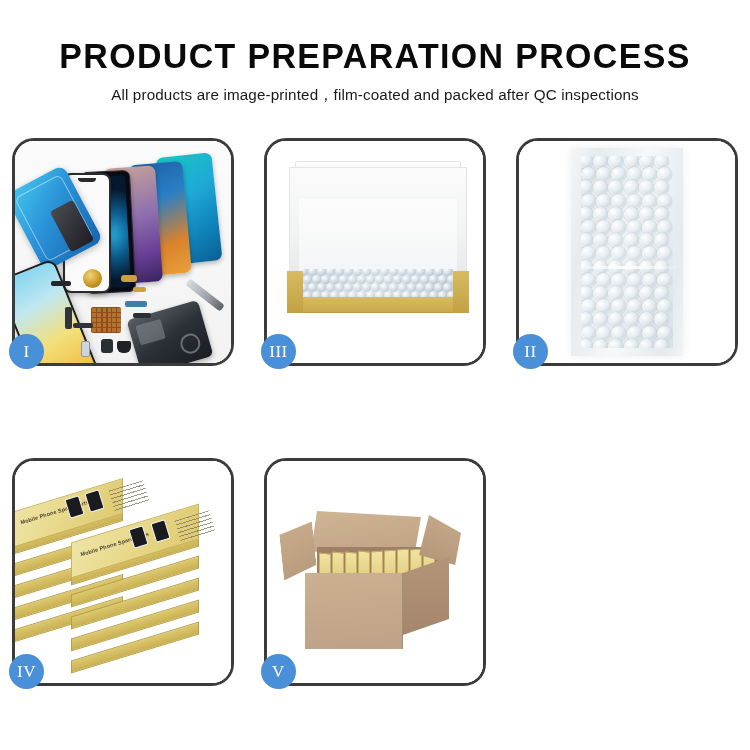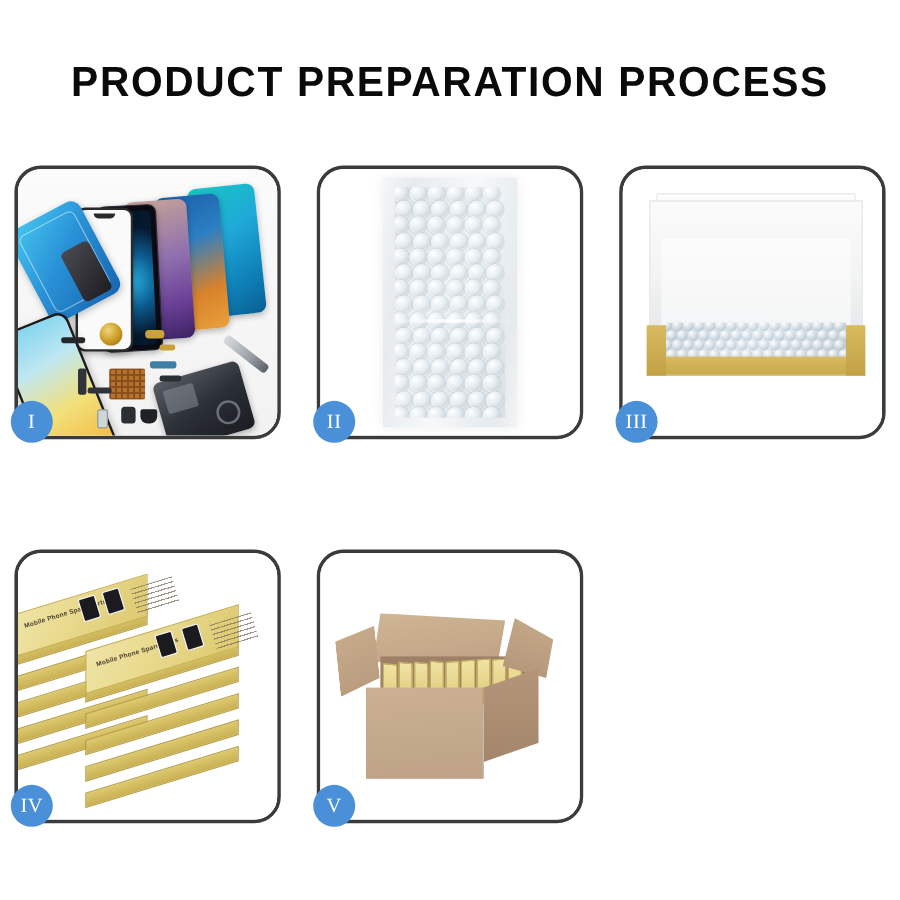--- a/index.html
+++ b/index.html
@@ -5,21 +5,21 @@
   * { box-sizing: border-box; margin: 0; padding: 0; }
   html, body {
     width: 750px; height: 750px;
     background: #ffffff;
     font-family: "Liberation Sans", sans-serif;
     overflow: hidden;
   }
   .page { position: relative; width: 750px; height: 750px; background: #fff; }
 
   
-  .header { position: absolute; left: 0; top: 0; width: 750px; text-align: center; margin-top: 13px; }
+  .header { position: absolute; left: 0; top: 0; width: 750px; text-align: center; }
   .title {
     margin-top: 36px;
     font-size: 35px;
     font-weight: 700;
     letter-spacing: 1.4px;
     color: #0a0a0a;
     font-family: "Liberation Sans", sans-serif;
     transform: scaleX(0.97);
     white-space: nowrap;
   }
@@ -238,20 +238,21 @@
   .c6-bg { position:absolute; left:24px; top:28px; width:176px; height:28px;
       background:linear-gradient(180deg,#f3f3f3,#fbfbfb); }
 </style>
 </head>
 <body>
 
 <div class="page">
 
   <div class="header">
     <div class="title">PRODUCT PREPARATION PROCESS</div>
+    <div class="subtitle">All products are image-printed，film-coated and packed after QC inspections</div>
   </div>
 
   <div class="grid">
 
     <div class="panel">
       <div class="panel-inner">
         <div class="scene1">
           <div class="ph p5"></div>
           <div class="ph p4"></div>
           <div class="ph p3"></div>
@@ -271,20 +272,104 @@
           <div class="part pe"></div>
           <div class="part pf"></div>
           <div class="part pg"></div>
           <div class="part ph2"></div>
           <div class="part pi"></div>
           <div class="part pj"></div>
 
         </div>
       </div>
       <div class="badge">I</div>
+    </div>
+
+    <div class="panel">
+      <div class="panel-inner">
+        <div class="scene3">
+          <div class="b3-lidtop"></div>
+          <div class="b3-lid"></div>
+          <div class="b3-foam"></div>
+          <div class="b3-base"></div>
+          <div class="b3-bubbles" id="b3-bubble-field">
+              <div class="b3-bub" style="left: -4px; top: -2px;"></div>
+              <div class="b3-bub" style="left: 5px; top: -2px;"></div>
+              <div class="b3-bub" style="left: 14px; top: -2px;"></div>
+              <div class="b3-bub" style="left: 23px; top: -2px;"></div>
+              <div class="b3-bub" style="left: 32px; top: -2px;"></div>
+              <div class="b3-bub" style="left: 41px; top: -2px;"></div>
+              <div class="b3-bub" style="left: 50px; top: -2px;"></div>
+              <div class="b3-bub" style="left: 59px; top: -2px;"></div>
+              <div class="b3-bub" style="left: 68px; top: -2px;"></div>
+              <div class="b3-bub" style="left: 77px; top: -2px;"></div>
+              <div class="b3-bub" style="left: 86px; top: -2px;"></div>
+              <div class="b3-bub" style="left: 95px; top: -2px;"></div>
+              <div class="b3-bub" style="left: 104px; top: -2px;"></div>
+              <div class="b3-bub" style="left: 113px; top: -2px;"></div>
+              <div class="b3-bub" style="left: 122px; top: -2px;"></div>
+              <div class="b3-bub" style="left: 131px; top: -2px;"></div>
+              <div class="b3-bub" style="left: 140px; top: -2px;"></div>
+              <div class="b3-bub" style="left: 0px; top: 6px;"></div>
+              <div class="b3-bub" style="left: 9px; top: 6px;"></div>
+              <div class="b3-bub" style="left: 18px; top: 6px;"></div>
+              <div class="b3-bub" style="left: 27px; top: 6px;"></div>
+              <div class="b3-bub" style="left: 36px; top: 6px;"></div>
+              <div class="b3-bub" style="left: 45px; top: 6px;"></div>
+              <div class="b3-bub" style="left: 54px; top: 6px;"></div>
+              <div class="b3-bub" style="left: 63px; top: 6px;"></div>
+              <div class="b3-bub" style="left: 72px; top: 6px;"></div>
+              <div class="b3-bub" style="left: 81px; top: 6px;"></div>
+              <div class="b3-bub" style="left: 90px; top: 6px;"></div>
+              <div class="b3-bub" style="left: 99px; top: 6px;"></div>
+              <div class="b3-bub" style="left: 108px; top: 6px;"></div>
+              <div class="b3-bub" style="left: 117px; top: 6px;"></div>
+              <div class="b3-bub" style="left: 126px; top: 6px;"></div>
+              <div class="b3-bub" style="left: 135px; top: 6px;"></div>
+              <div class="b3-bub" style="left: 144px; top: 6px;"></div>
+              <div class="b3-bub" style="left: -4px; top: 14px;"></div>
+              <div class="b3-bub" style="left: 5px; top: 14px;"></div>
+              <div class="b3-bub" style="left: 14px; top: 14px;"></div>
+              <div class="b3-bub" style="left: 23px; top: 14px;"></div>
+              <div class="b3-bub" style="left: 32px; top: 14px;"></div>
+              <div class="b3-bub" style="left: 41px; top: 14px;"></div>
+              <div class="b3-bub" style="left: 50px; top: 14px;"></div>
+              <div class="b3-bub" style="left: 59px; top: 14px;"></div>
+              <div class="b3-bub" style="left: 68px; top: 14px;"></div>
+              <div class="b3-bub" style="left: 77px; top: 14px;"></div>
+              <div class="b3-bub" style="left: 86px; top: 14px;"></div>
+              <div class="b3-bub" style="left: 95px; top: 14px;"></div>
+              <div class="b3-bub" style="left: 104px; top: 14px;"></div>
+              <div class="b3-bub" style="left: 113px; top: 14px;"></div>
+              <div class="b3-bub" style="left: 122px; top: 14px;"></div>
+              <div class="b3-bub" style="left: 131px; top: 14px;"></div>
+              <div class="b3-bub" style="left: 140px; top: 14px;"></div>
+              <div class="b3-bub" style="left: 0px; top: 22px;"></div>
+              <div class="b3-bub" style="left: 9px; top: 22px;"></div>
+              <div class="b3-bub" style="left: 18px; top: 22px;"></div>
+              <div class="b3-bub" style="left: 27px; top: 22px;"></div>
+              <div class="b3-bub" style="left: 36px; top: 22px;"></div>
+              <div class="b3-bub" style="left: 45px; top: 22px;"></div>
+              <div class="b3-bub" style="left: 54px; top: 22px;"></div>
+              <div class="b3-bub" style="left: 63px; top: 22px;"></div>
+              <div class="b3-bub" style="left: 72px; top: 22px;"></div>
+              <div class="b3-bub" style="left: 81px; top: 22px;"></div>
+              <div class="b3-bub" style="left: 90px; top: 22px;"></div>
+              <div class="b3-bub" style="left: 99px; top: 22px;"></div>
+              <div class="b3-bub" style="left: 108px; top: 22px;"></div>
+              <div class="b3-bub" style="left: 117px; top: 22px;"></div>
+              <div class="b3-bub" style="left: 126px; top: 22px;"></div>
+              <div class="b3-bub" style="left: 135px; top: 22px;"></div>
+              <div class="b3-bub" style="left: 144px; top: 22px;"></div>
+            </div>
+          <div class="b3-inner-left"></div>
+          <div class="b3-inner-right"></div>
+        </div>
+      </div>
+      <div class="badge">III</div>
     </div>
 
     <div class="panel">
       <div class="panel-inner">
         <div class="scene2">
           <div class="bagwrap">
             <div class="bubbles" id="bubble-field">
                 <div class="bub" style="left: -3px; top: -2px;"></div>
                 <div class="bub" style="left: 12.2px; top: -2px;"></div>
                 <div class="bub" style="left: 27.4px; top: -2px;"></div>
@@ -378,104 +463,20 @@
               </div>
             <div class="seam"></div>
           </div>
         </div>
       </div>
       <div class="badge">II</div>
     </div>
 
     <div class="panel">
       <div class="panel-inner">
-        <div class="scene3">
-          <div class="b3-lidtop"></div>
-          <div class="b3-lid"></div>
-          <div class="b3-foam"></div>
-          <div class="b3-base"></div>
-          <div class="b3-bubbles" id="b3-bubble-field">
-              <div class="b3-bub" style="left: -4px; top: -2px;"></div>
-              <div class="b3-bub" style="left: 5px; top: -2px;"></div>
-              <div class="b3-bub" style="left: 14px; top: -2px;"></div>
-              <div class="b3-bub" style="left: 23px; top: -2px;"></div>
-              <div class="b3-bub" style="left: 32px; top: -2px;"></div>
-              <div class="b3-bub" style="left: 41px; top: -2px;"></div>
-              <div class="b3-bub" style="left: 50px; top: -2px;"></div>
-              <div class="b3-bub" style="left: 59px; top: -2px;"></div>
-              <div class="b3-bub" style="left: 68px; top: -2px;"></div>
-              <div class="b3-bub" style="left: 77px; top: -2px;"></div>
-              <div class="b3-bub" style="left: 86px; top: -2px;"></div>
-              <div class="b3-bub" style="left: 95px; top: -2px;"></div>
-              <div class="b3-bub" style="left: 104px; top: -2px;"></div>
-              <div class="b3-bub" style="left: 113px; top: -2px;"></div>
-              <div class="b3-bub" style="left: 122px; top: -2px;"></div>
-              <div class="b3-bub" style="left: 131px; top: -2px;"></div>
-              <div class="b3-bub" style="left: 140px; top: -2px;"></div>
-              <div class="b3-bub" style="left: 0px; top: 6px;"></div>
-              <div class="b3-bub" style="left: 9px; top: 6px;"></div>
-              <div class="b3-bub" style="left: 18px; top: 6px;"></div>
-              <div class="b3-bub" style="left: 27px; top: 6px;"></div>
-              <div class="b3-bub" style="left: 36px; top: 6px;"></div>
-              <div class="b3-bub" style="left: 45px; top: 6px;"></div>
-              <div class="b3-bub" style="left: 54px; top: 6px;"></div>
-              <div class="b3-bub" style="left: 63px; top: 6px;"></div>
-              <div class="b3-bub" style="left: 72px; top: 6px;"></div>
-              <div class="b3-bub" style="left: 81px; top: 6px;"></div>
-              <div class="b3-bub" style="left: 90px; top: 6px;"></div>
-              <div class="b3-bub" style="left: 99px; top: 6px;"></div>
-              <div class="b3-bub" style="left: 108px; top: 6px;"></div>
-              <div class="b3-bub" style="left: 117px; top: 6px;"></div>
-              <div class="b3-bub" style="left: 126px; top: 6px;"></div>
-              <div class="b3-bub" style="left: 135px; top: 6px;"></div>
-              <div class="b3-bub" style="left: 144px; top: 6px;"></div>
-              <div class="b3-bub" style="left: -4px; top: 14px;"></div>
-              <div class="b3-bub" style="left: 5px; top: 14px;"></div>
-              <div class="b3-bub" style="left: 14px; top: 14px;"></div>
-              <div class="b3-bub" style="left: 23px; top: 14px;"></div>
-              <div class="b3-bub" style="left: 32px; top: 14px;"></div>
-              <div class="b3-bub" style="left: 41px; top: 14px;"></div>
-              <div class="b3-bub" style="left: 50px; top: 14px;"></div>
-              <div class="b3-bub" style="left: 59px; top: 14px;"></div>
-              <div class="b3-bub" style="left: 68px; top: 14px;"></div>
-              <div class="b3-bub" style="left: 77px; top: 14px;"></div>
-              <div class="b3-bub" style="left: 86px; top: 14px;"></div>
-              <div class="b3-bub" style="left: 95px; top: 14px;"></div>
-              <div class="b3-bub" style="left: 104px; top: 14px;"></div>
-              <div class="b3-bub" style="left: 113px; top: 14px;"></div>
-              <div class="b3-bub" style="left: 122px; top: 14px;"></div>
-              <div class="b3-bub" style="left: 131px; top: 14px;"></div>
-              <div class="b3-bub" style="left: 140px; top: 14px;"></div>
-              <div class="b3-bub" style="left: 0px; top: 22px;"></div>
-              <div class="b3-bub" style="left: 9px; top: 22px;"></div>
-              <div class="b3-bub" style="left: 18px; top: 22px;"></div>
-              <div class="b3-bub" style="left: 27px; top: 22px;"></div>
-              <div class="b3-bub" style="left: 36px; top: 22px;"></div>
-              <div class="b3-bub" style="left: 45px; top: 22px;"></div>
-              <div class="b3-bub" style="left: 54px; top: 22px;"></div>
-              <div class="b3-bub" style="left: 63px; top: 22px;"></div>
-              <div class="b3-bub" style="left: 72px; top: 22px;"></div>
-              <div class="b3-bub" style="left: 81px; top: 22px;"></div>
-              <div class="b3-bub" style="left: 90px; top: 22px;"></div>
-              <div class="b3-bub" style="left: 99px; top: 22px;"></div>
-              <div class="b3-bub" style="left: 108px; top: 22px;"></div>
-              <div class="b3-bub" style="left: 117px; top: 22px;"></div>
-              <div class="b3-bub" style="left: 126px; top: 22px;"></div>
-              <div class="b3-bub" style="left: 135px; top: 22px;"></div>
-              <div class="b3-bub" style="left: 144px; top: 22px;"></div>
-            </div>
-          <div class="b3-inner-left"></div>
-          <div class="b3-inner-right"></div>
-        </div>
-      </div>
-      <div class="badge">III</div>
-    </div>
-
-    <div class="panel">
-      <div class="panel-inner">
         <div class="scene4" id="box-stack-scene">
             <div class="boxside" style="left: -4px; top: 64px; width: 112px;"></div>
             <div class="boxside" style="left: -4px; top: 86px; width: 112px;"></div>
             <div class="boxside" style="left: -4px; top: 108px; width: 112px;"></div>
             <div class="boxside" style="left: -4px; top: 130px; width: 112px;"></div>
             <div class="boxside" style="left: -4px; top: 152px; width: 112px;"></div>
             <div class="boxlid" style="left: -4px; top: 34px; width: 112px;"></div>
             <div class="lbl" style="left: 4px; top: 48px;">Mobile Phone Spare Parts</div>
             <div class="thumb" style="left: 52px; top: 36px;"></div>
             <div class="thumb" style="left: 72px; top: 30px;"></div>

